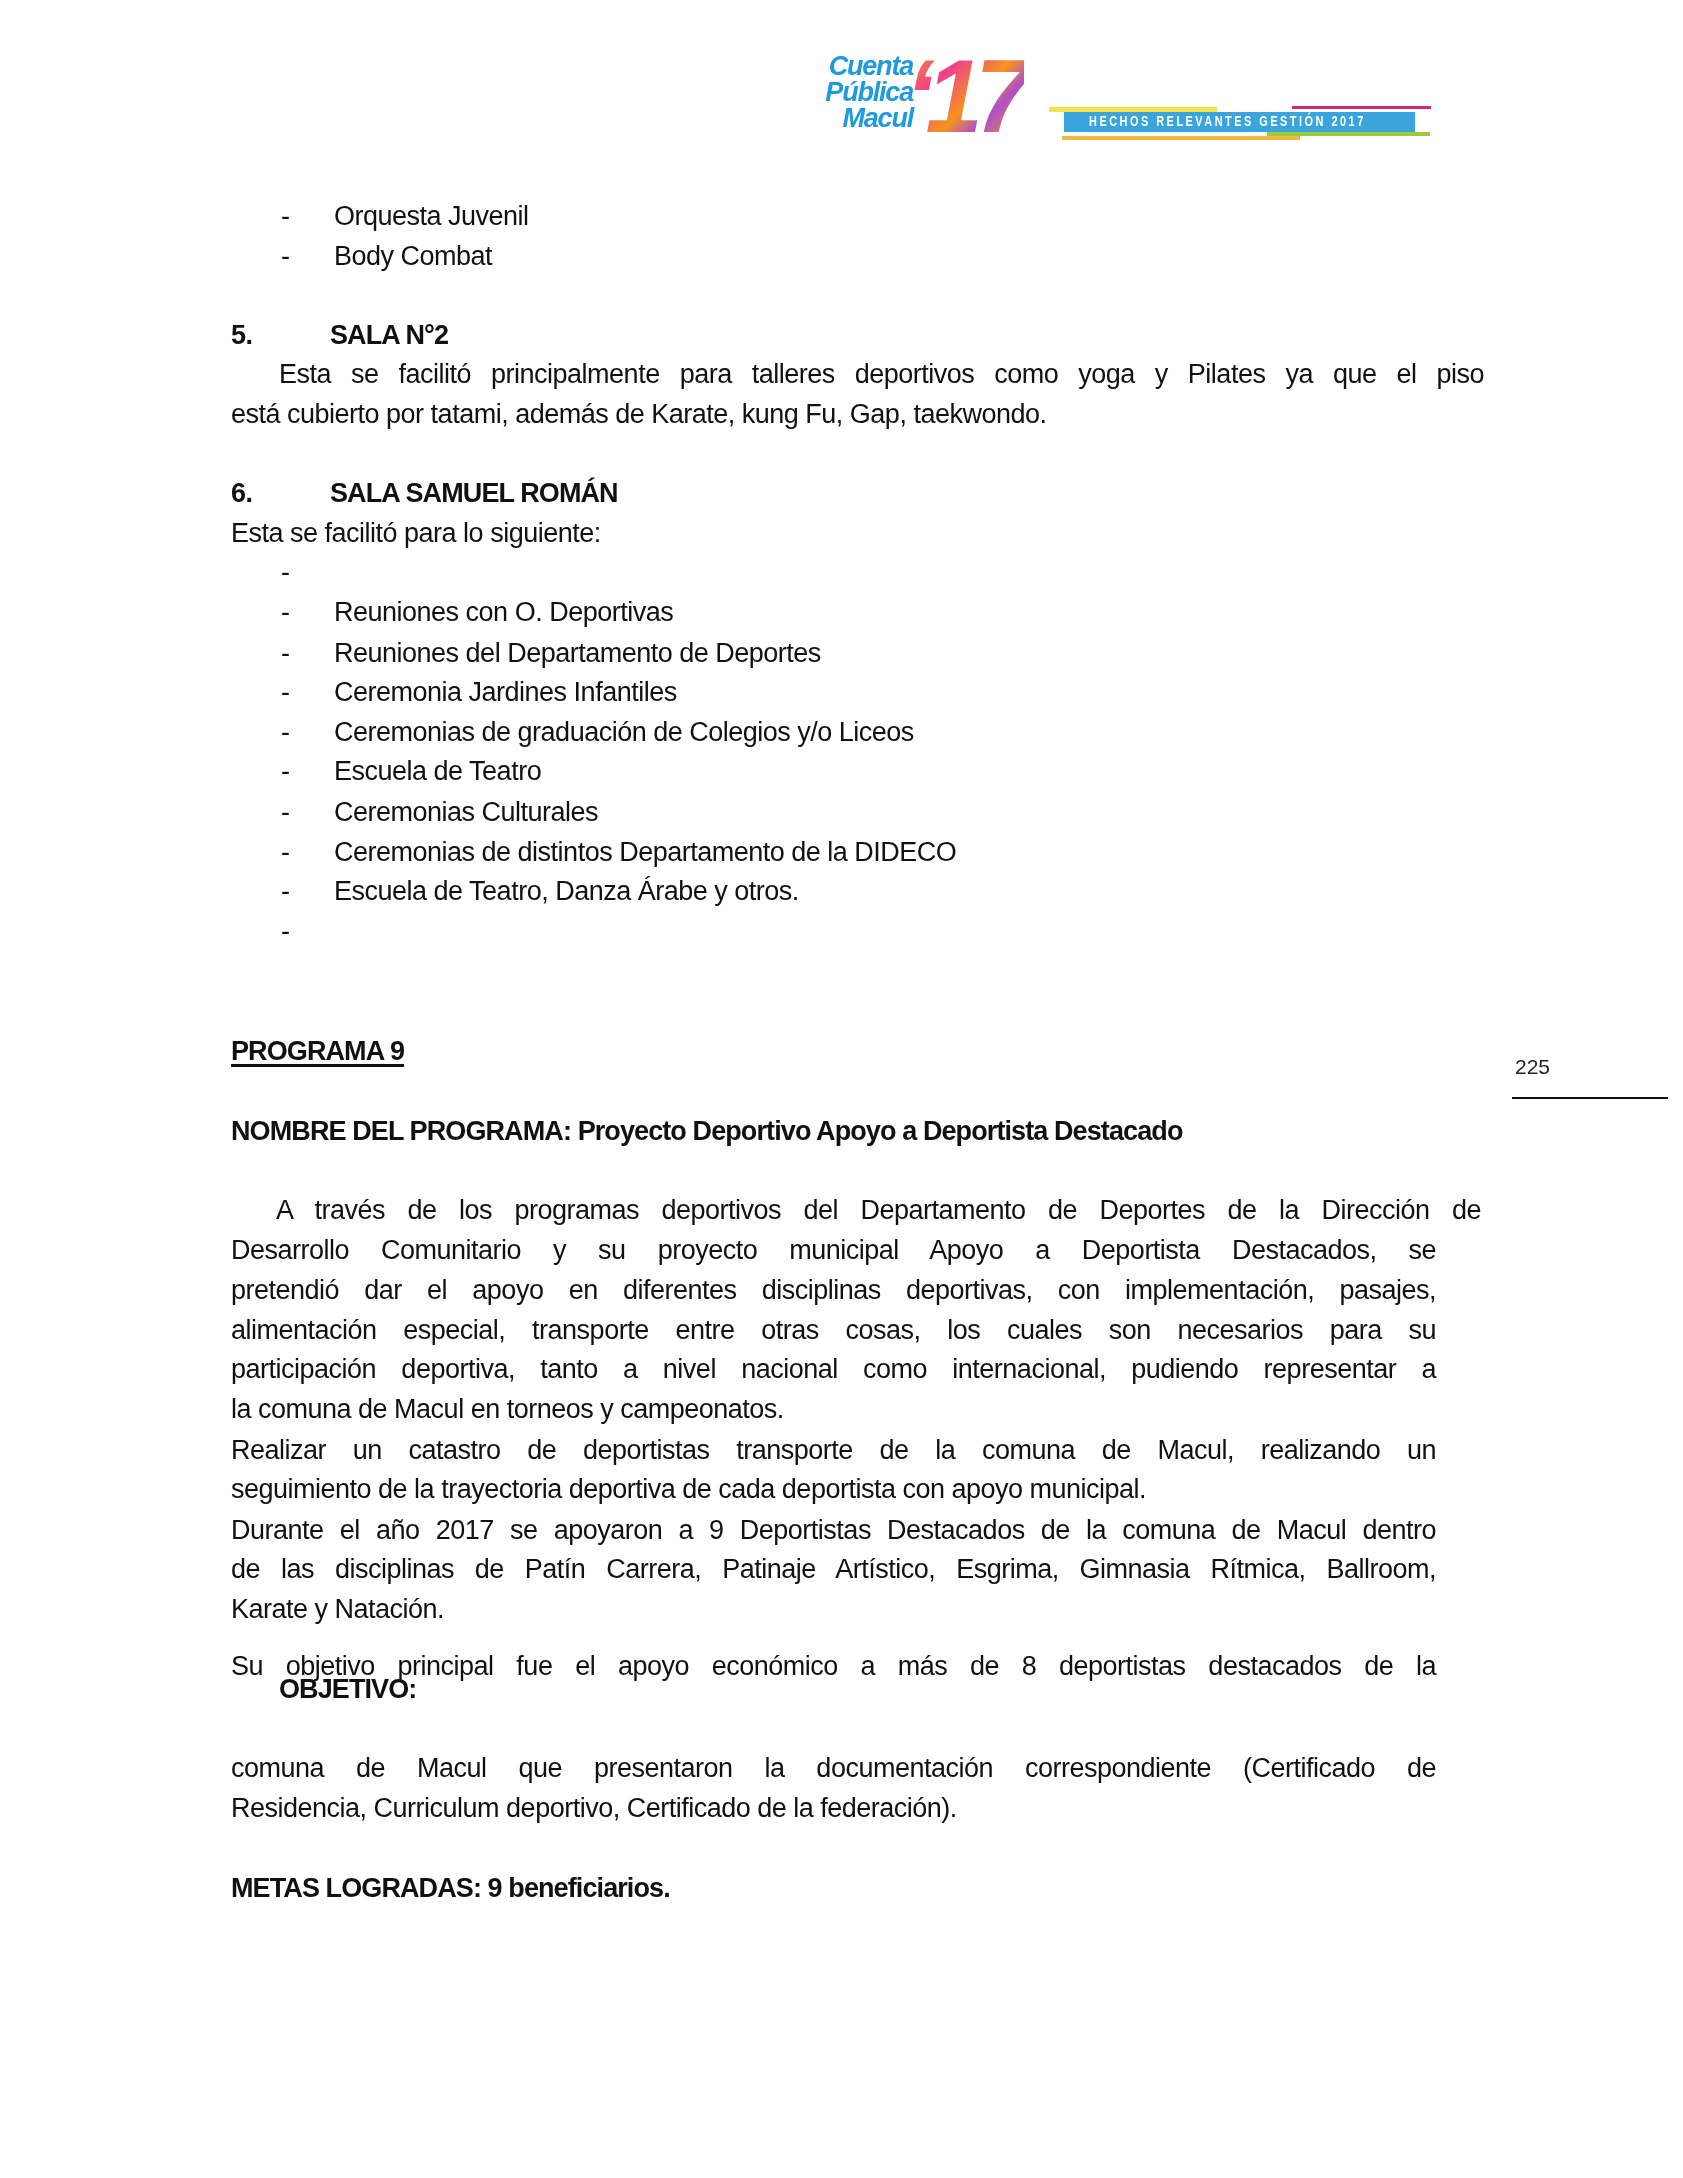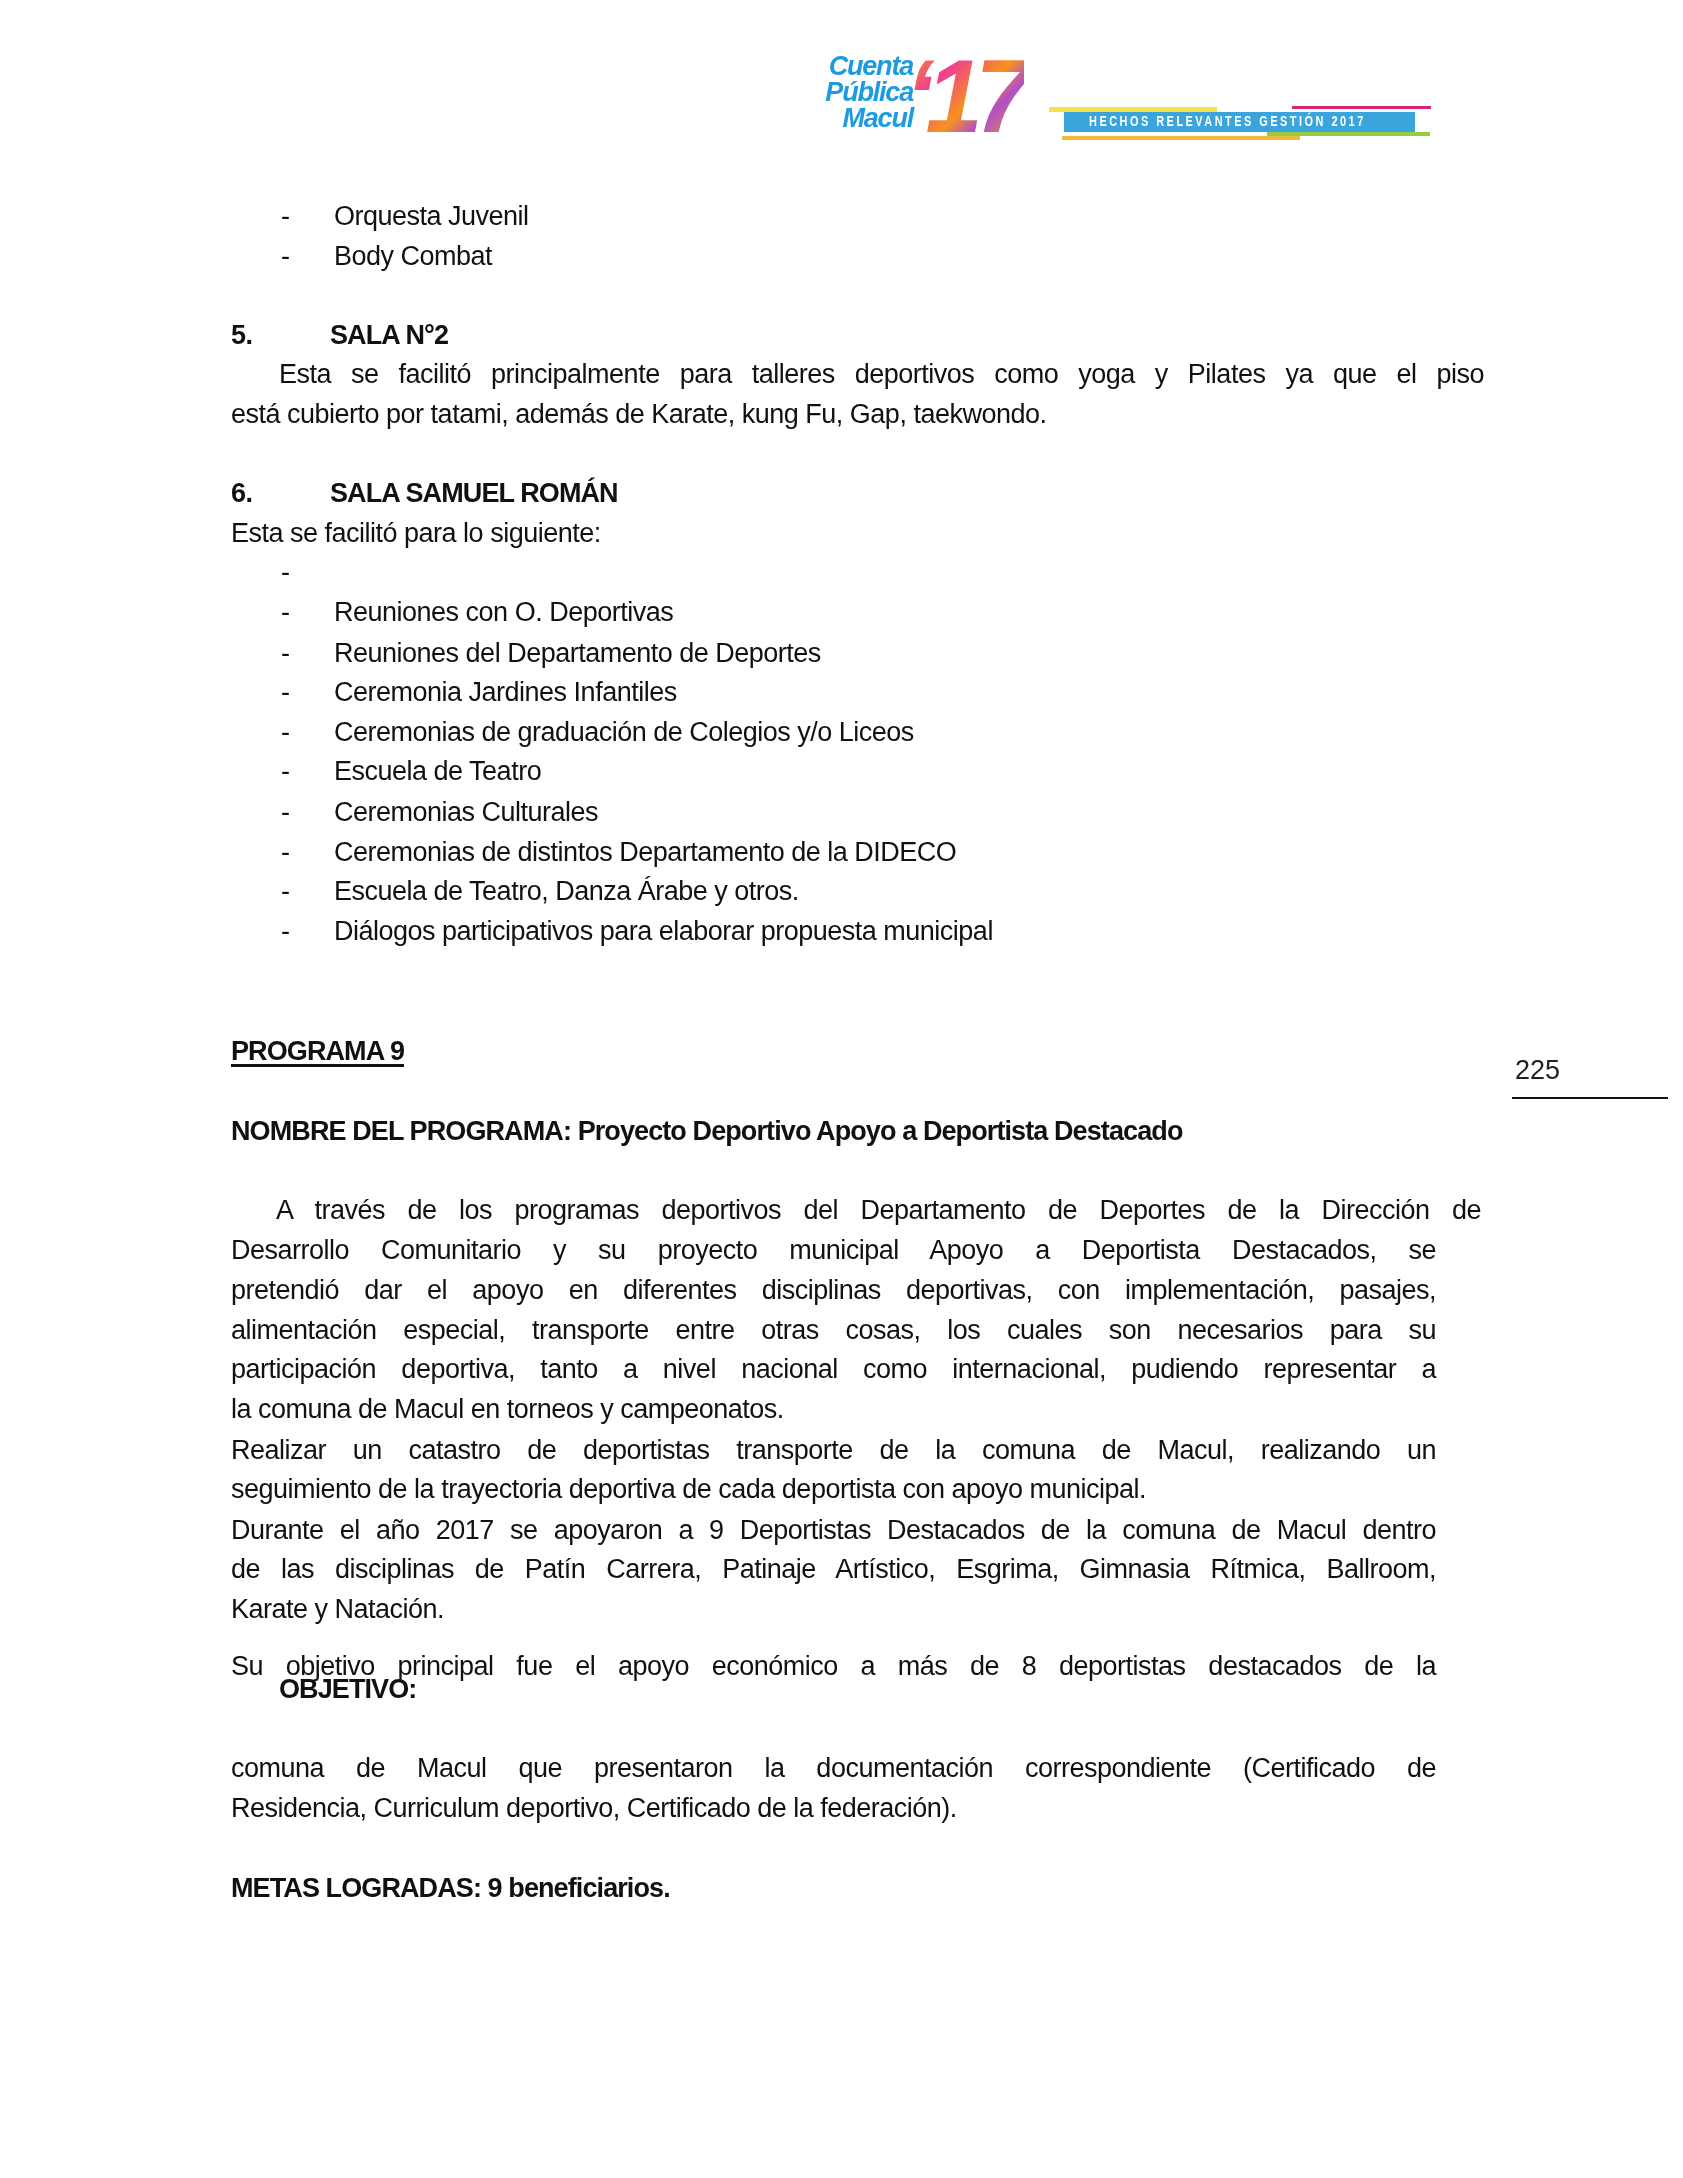--- a/index.html
+++ b/index.html
@@ -21,21 +21,21 @@
                line-height:26px; text-align:right; width:141px; letter-spacing:-1.2px; }
   .logo-17 { position:absolute; left:133px; top:-6px; font-weight:bold; font-style:italic;
              font-size:103px; line-height:99px; letter-spacing:-8px;
              background:linear-gradient(135deg,#f7a21b 0%,#ef3f8e 30%,#f7931e 55%,#b14fc5 70%,#f7a21b 100%);
              -webkit-background-clip:text; background-clip:text; color:transparent; }
   .banner { position:absolute; left:1044px; top:99px; width:391px; height:45px; }
   .bar { position:absolute; }
   .banner-text { position:absolute; left:45px; top:12px; font-size:14px; font-weight:bold;
                  color:#ffffff; letter-spacing:3.2px; line-height:20px; white-space:nowrap;
                  transform:scaleX(0.78); transform-origin:left center; }
-  .pagenum { position:absolute; left:1515px; top:1055px; font-size:27px; color:#222; }
+  .pagenum { position:absolute; left:1515px; top:1055px; font-size:21px; color:#222; }
   .pageline { position:absolute; left:1512px; top:1097px; width:156px; height:2px; background:#111; }
 </style>
 </head>
 <body>
 
 <div class="logo">
   <div class="logo-text">
     <div>Cuenta</div>
     <div>Pública</div>
     <div>Macul</div>
@@ -107,21 +107,20 @@
 <div class="ln" style="top:832px;left:0;width:1683px;">
   <span class="dash">-</span>
   <span class="itemtxt">Ceremonias de distintos Departamento de la DIDECO</span>
 </div>
 <div class="ln" style="top:871px;left:0;width:1683px;">
   <span class="dash">-</span>
   <span class="itemtxt">Escuela de Teatro, Danza Árabe y otros.</span>
 </div>
 <div class="ln" style="top:911px;left:0;width:1683px;">
   <span class="dash">-</span>
-  <span class="itemtxt">Diálogos participativos para elaborar propuesta municipal</span>
 </div>
 
 <div class="ln b u" style="top:1031px;">PROGRAMA 9</div>
 <div class="ln b" style="top:1111px;">
   <span>NOMBRE DEL PROGRAMA:</span>
   <span>Proyecto Deportivo Apoyo a Deportista Destacado</span>
 </div>
 
 <div class="ln just" style="top:1190px;margin-left:45px;">A través de los programas deportivos del Departamento de Deportes de la Dirección de</div>
 <div class="ln just" style="top:1230px;">Desarrollo Comunitario y su proyecto municipal Apoyo a Deportista Destacados, se</div>

